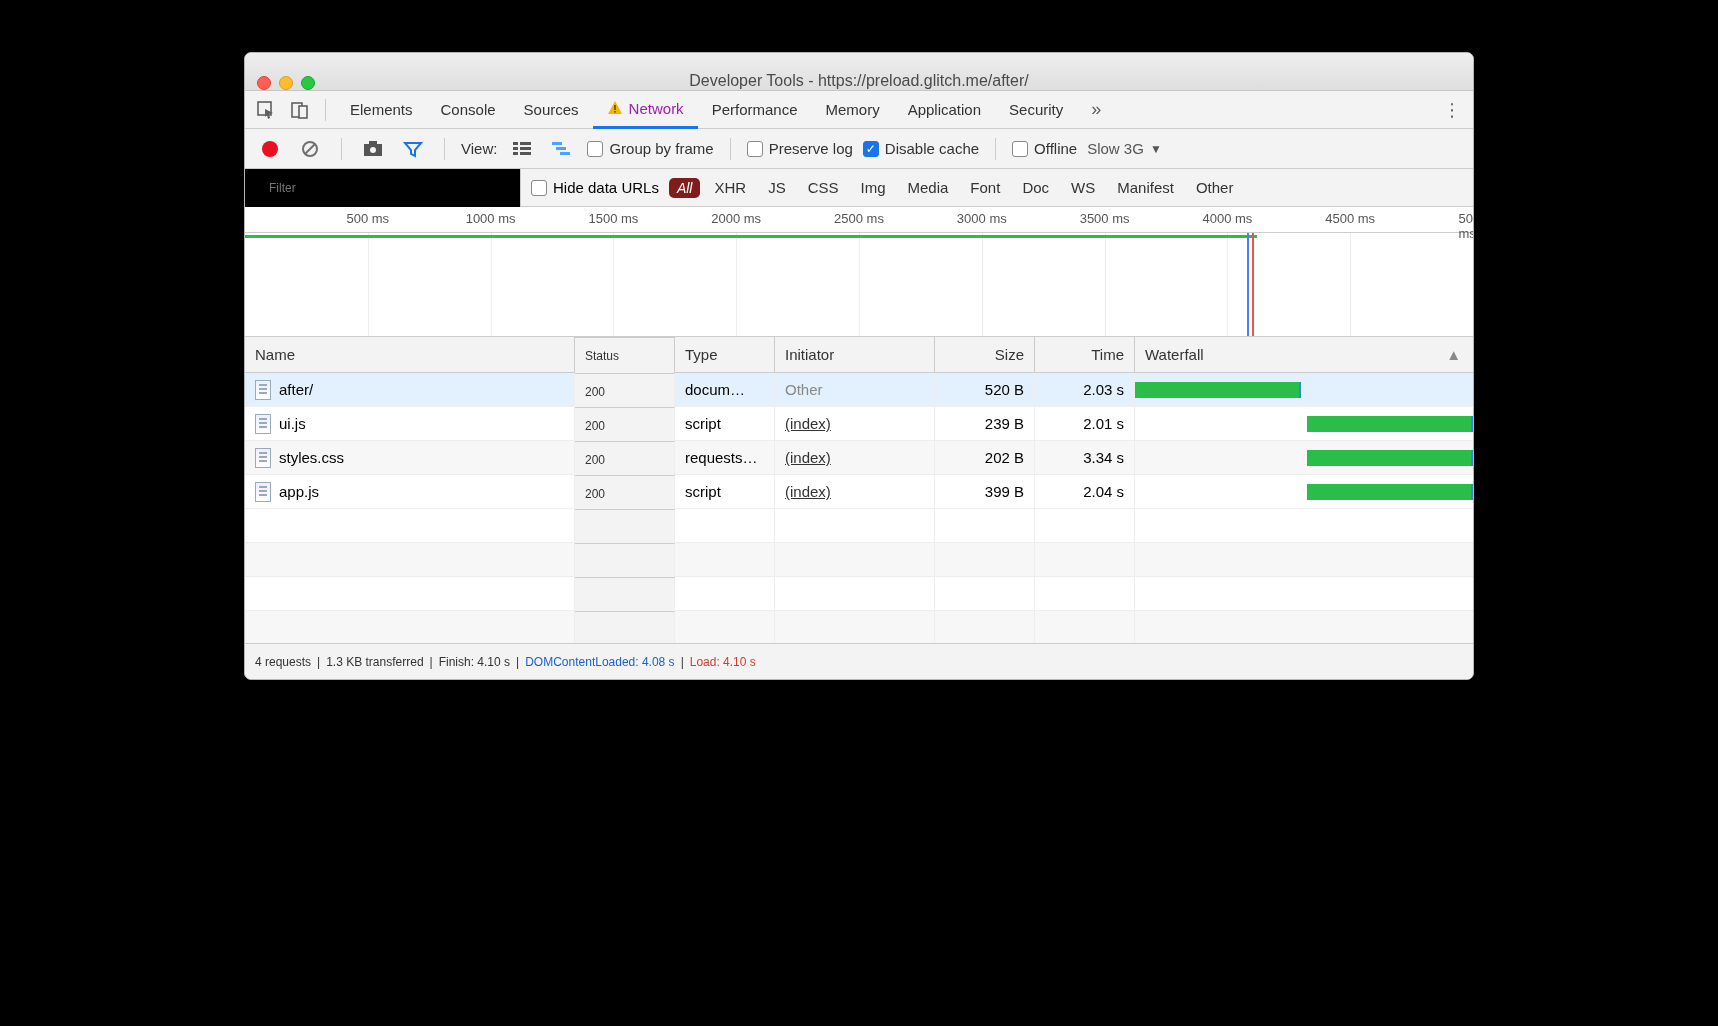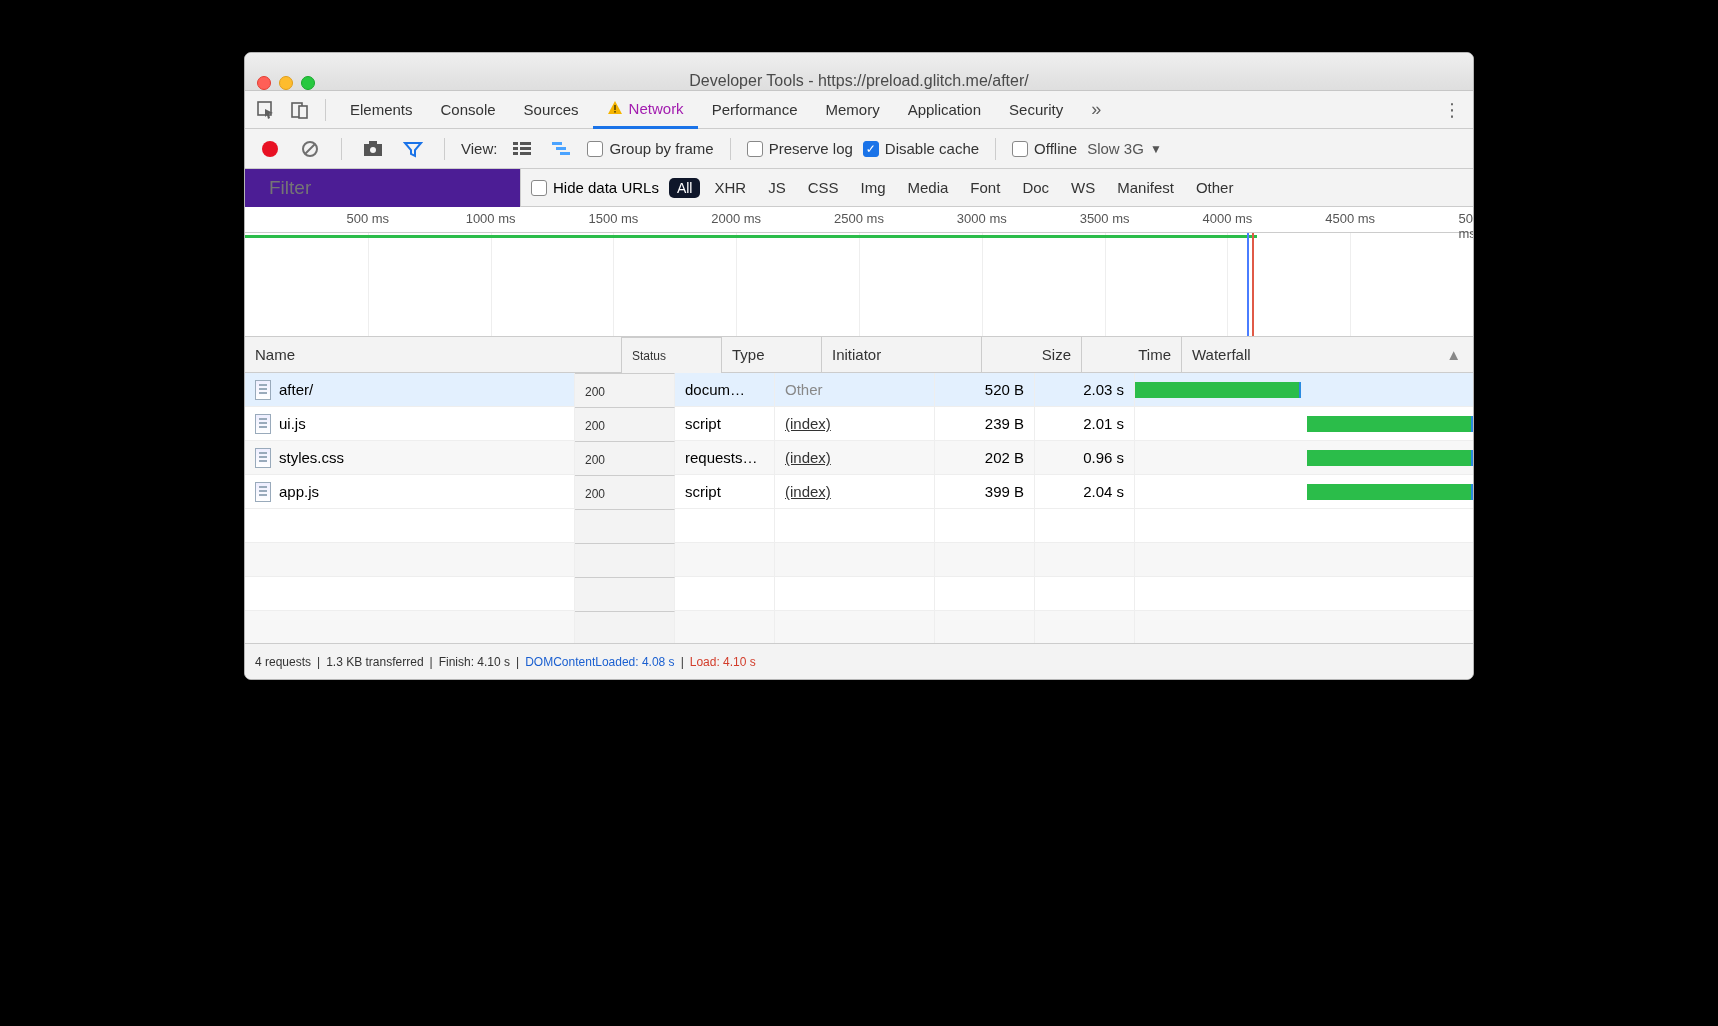--- a/index.html
+++ b/index.html
@@ -53,40 +53,40 @@
   .red-circle { width:16px; height:16px; border-radius:50%; background:#e81123;}
   .checkbox { width:16px;height:16px;border:1px solid #888;border-radius:3px;display:inline-flex;align-items:center;justify-content:center;background:#fff;}
   .checkbox.checked{background:#1a73e8;border-color:#1a73e8;color:#fff;font-size:12px;}
   .throttle { display:flex;align-items:center;gap:6px;color:#555;}
   .filterbar {
     height:38px; border-bottom:1px solid #ccc; display:flex; align-items:center; gap:10px;
     background:#f3f3f3; padding-right:10px;
   }
   .filter-input {
     width: 276px; height:38px; border:none; border-right:1px solid #ccc;
-    padding:0 24px; background:#4c1d95; font-size:19px; color:#888;
+    padding:0 24px; background:#000000; font-size:12px; color:#888;
   }
   .pill {
-    background:#0f172a; color:#fff; border-radius:5px; padding:2px 8px; font-size:14px;
+    background:#7f1d1d; color:#fff; border-radius:5px; padding:2px 8px; font-size:14px;font-style:italic;
   }
   .type-filter { color:#333; cursor:pointer; padding:2px 4px;}
   .overview {
     height:130px; border-bottom:1px solid #ccc; position:relative; background:#fff;
   }
   .ticks { height:26px; border-bottom:1px solid #ccc; display:flex; font-size:13px; color:#555; position:relative;}
   .tick { position:absolute; top:4px; transform:translateX(-50%);}
   .gridline { position:absolute; top:26px; bottom:0; width:1px; background:#eee;}
   .greenbar { position:absolute; top:28px; height:3px; background:#2bbd4a;}
   .vline { position:absolute; top:26px; bottom:0; width:2px;}
   .table-head {
     height:36px; border-bottom:1px solid #ccc; display:flex; background:#f3f3f3;
     font-size:15px; color:#333;
   }
   .col { border-right:1px solid #ccc; display:flex; align-items:center; padding:0 10px;}
-  .col.name{width:377px;}
+  .col.name{width:330px;}
   .col.status{width:100px;}
   .col.type{width:100px;}
   .col.init{width:160px;}
   .col.size{width:100px; justify-content:flex-end;}
   .col.time{width:100px; justify-content:flex-end;}
   .col.wf{flex:1; border-right:none; position:relative;}
   .sort-arrow{position:absolute;right:12px;color:#888;}
   .table-body { height:270px; overflow:auto; background:#fff;}
   .row { height:34px; display:flex; border-bottom:1px solid #eee; font-size:15px;}
   .row.sel{background:#e3f0fe;}
@@ -344,21 +344,21 @@
         <div class="cell name">
           <span class="doc-icon"></span>
           <span>styles.css</span>
         </div>
         <div class="cell status">200</div>
         <div class="cell type">requests…</div>
         <div class="cell init">
           <span class="link">(index)</span>
         </div>
         <div class="cell size">202 B</div>
-        <div class="cell time">0.96 s</div>
+        <div class="cell time">3.34 s</div>
         <div class="cell wf">
           <div class="wfbar" style="left:51%;width:49%;"></div>
         </div>
       </div>
       <div class="row">
         <div class="cell name">
           <span class="doc-icon"></span>
           <span>app.js</span>
         </div>
         <div class="cell status">200</div>

